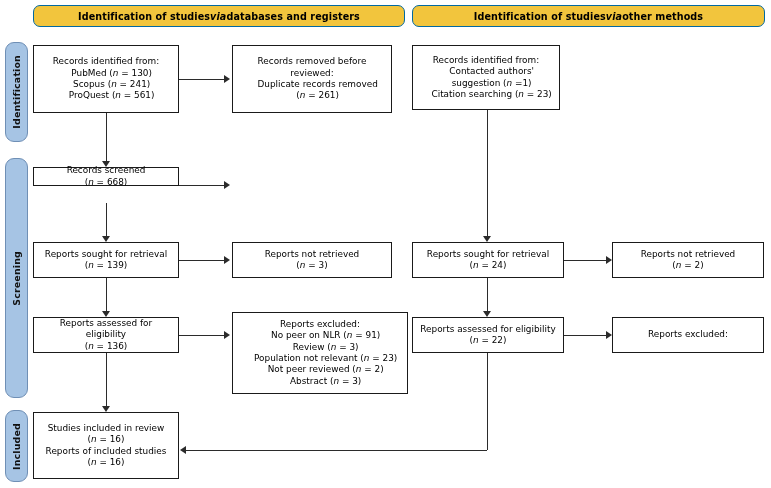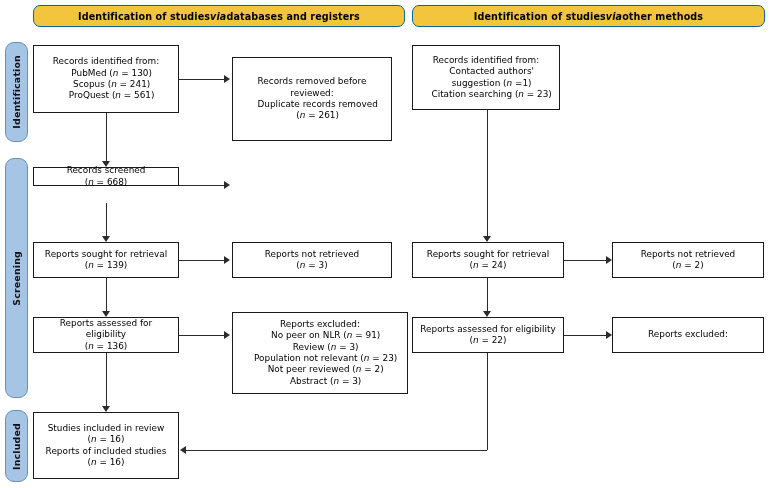--- a/index.html
+++ b/index.html
@@ -131,21 +131,21 @@
     <span>Included</span>
   </div>
 
   <div class="fbox lft" style="left:33px; top:45px; width:146px; height:68px;">
     <div>Records identified from:</div>
     <div><span>    PubMed (</span><span class="ital">n</span><span> = 130)</span></div>
     <div><span>    Scopus (</span><span class="ital">n</span><span> = 241)</span></div>
     <div><span>    ProQuest (</span><span class="ital">n</span><span> = 561)</span></div>
   </div>
 
-  <div class="fbox lft" style="left:232px; top:45px; width:160px; height:84px;margin-top:12px;">
+  <div class="fbox lft" style="left:232px; top:45px; width:160px; height:68px;">
     <div>Records removed before</div>
     <div>reviewed:</div>
     <div>    Duplicate records removed</div>
     <div><span>    (</span><span class="ital">n</span><span> = 261)</span></div>
   </div>
 
   <div class="fbox ctr" style="left:33px; top:167px; width:146px; height:19px;">
     <div>Records screened</div>
     <div><span>(</span><span class="ital">n</span><span> = 668)</span></div>
   </div>

